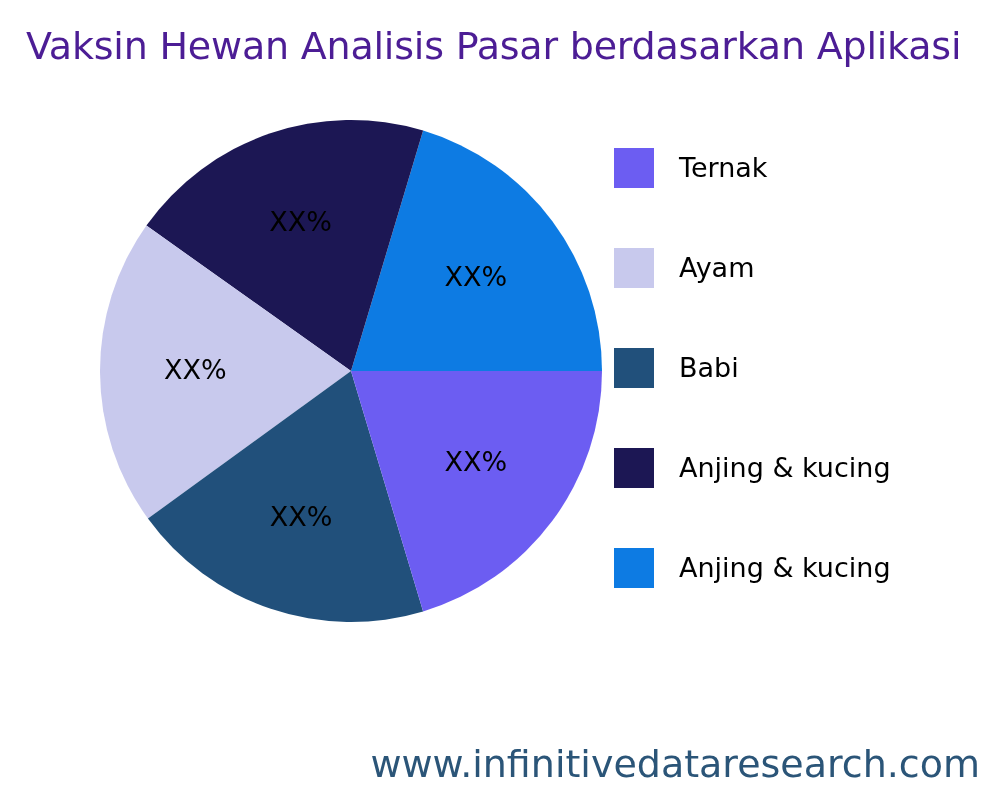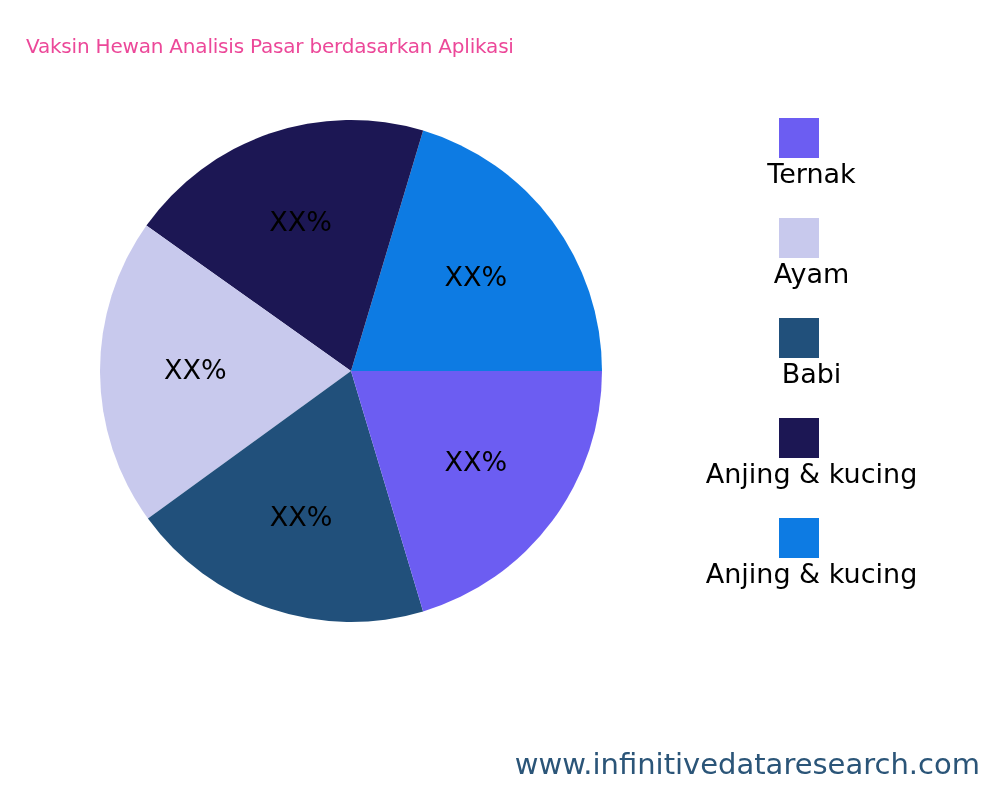--- a/index.html
+++ b/index.html
@@ -24,25 +24,25 @@
     width: 1000px;
     height: 800px;
   }
 
   
   #chart-title {
     position: absolute;
     left: 26px;
     top: 26px;
     width: 930px;
-    font-size: 20px;
+    font-size: 38px;
     font-weight: normal;
     line-height: 40px;
     letter-spacing: -0.2px;
-    color: #ec4899;
+    color: #4c1d95;
     white-space: nowrap;
   }
 
   
   #pie-wrap {
     position: absolute;
     left: 100px;
     top: 120px;
     width: 502px;
     height: 502px;
@@ -64,41 +64,40 @@
   #legend {
     position: absolute;
     left: 614px;
     top: 118px;
     width: 370px;
   }
   .legend-item {
     display: flex;
     align-items: center;
     height: 100px;
-    flex-direction: column;
   }
   .legend-swatch {
     width: 40px;
     height: 40px;
     flex: 0 0 40px;
   }
   .legend-label {
     margin-left: 25px;
     font-size: 27px;
     line-height: 32px;
     color: #000000;
     white-space: nowrap;
   }
 
   
   #footer-url {
     position: absolute;
     right: 20px;
     bottom: 18px;
-    font-size: 29px;
+    font-size: 38px;
     line-height: 36px;
     color: #2B5578;
     white-space: nowrap;
   }
 </style>
 </head>
 <body>
 
 <div id="chart-root">
 

